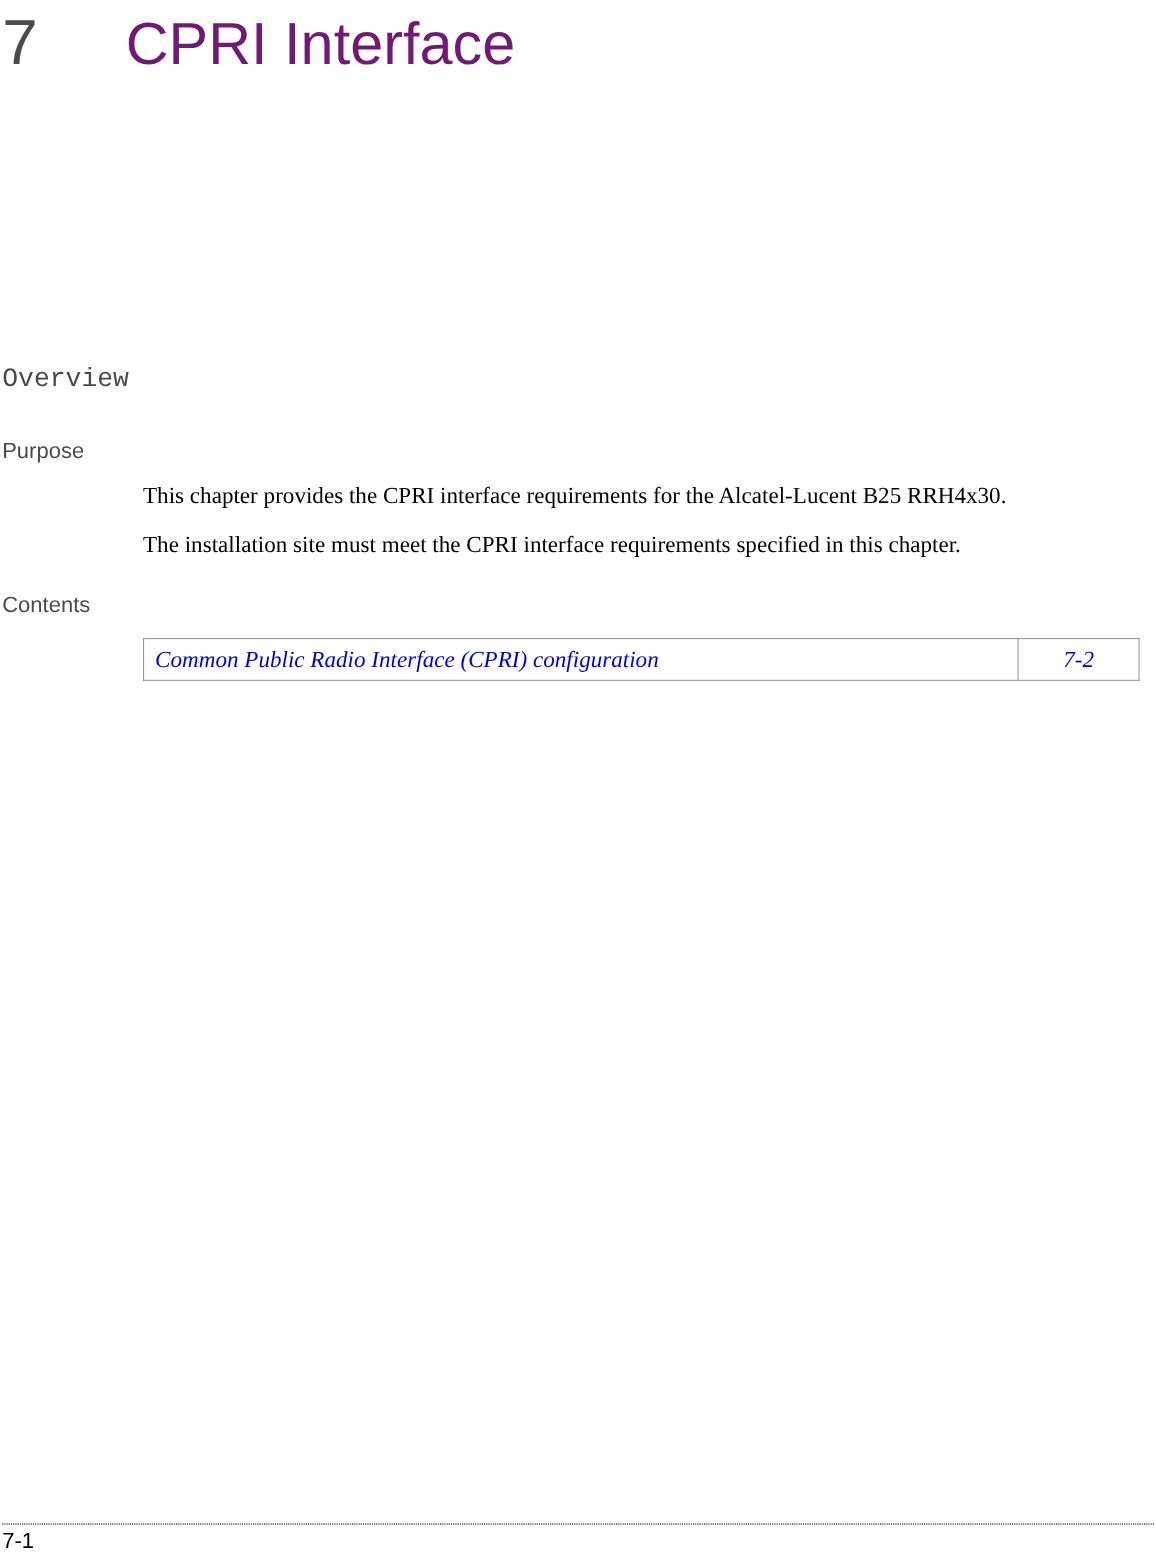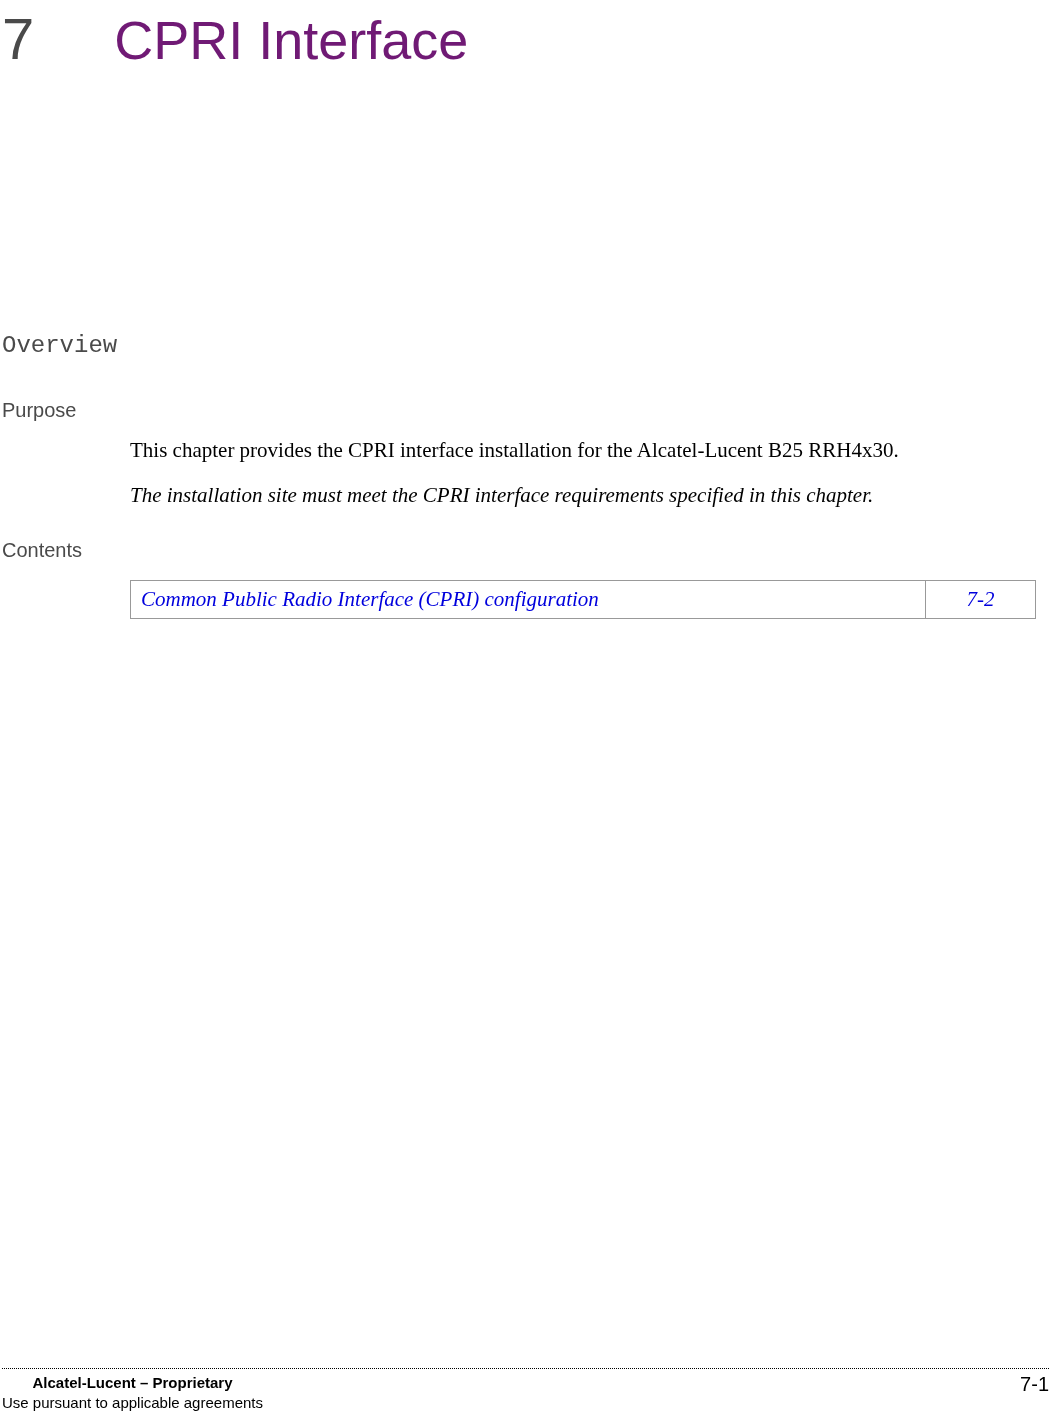--- a/index.html
+++ b/index.html
@@ -59,21 +59,20 @@
       font-family: Georgia, 'Times New Roman', serif;
       font-size: 21px;
       color: #000;
       margin-left: 130px;
       margin-top: 14px;
       line-height: 1.4;
       padding-right: 10px;
     }
     .body-text + .body-text {
       margin-top: 16px;
-      font-style: italic;
     }
     .contents-table {
       margin-left: 130px;
       margin-top: 18px;
       margin-right: 15px;
       border-collapse: collapse;
       width: calc(100% - 145px);
     }
     .contents-table td {
       border: 1px solid #999;
@@ -132,36 +131,32 @@
 
 <div class="chapter-header">
   <span class="chapter-number">7</span>
   <span class="chapter-title">CPRI Interface</span>
 </div>
 
 <div class="section-title">Overview</div>
 
 <div class="subsection-heading purpose-heading">Purpose</div>
 
-<p class="body-text">This chapter provides the CPRI interface installation for the Alcatel-Lucent B25 RRH4x30.</p>
+<p class="body-text">This chapter provides the CPRI interface requirements for the Alcatel-Lucent B25 RRH4x30.</p>
 <p class="body-text">The installation site must meet the CPRI interface requirements specified in this chapter.</p>
 
 <div class="subsection-heading contents-heading">Contents</div>
 
 <table class="contents-table">
   <tbody>
       <tr>
     <td class="toc-text">Common Public Radio Interface (CPRI) configuration</td>
     <td class="toc-page">7-2</td>
   </tr>
 </tbody>
   </table>
 
 <div class="footer">
   <hr class="footer-rule">
   <div class="footer-row">
-    <div class="footer-center">
-      <div class="footer-center-bold">Alcatel-Lucent – Proprietary</div>
-      <div>Use pursuant to applicable agreements</div>
-    </div>
     <div class="footer-right">7-1</div>
   </div>
 </div>
 
 </body></html>

